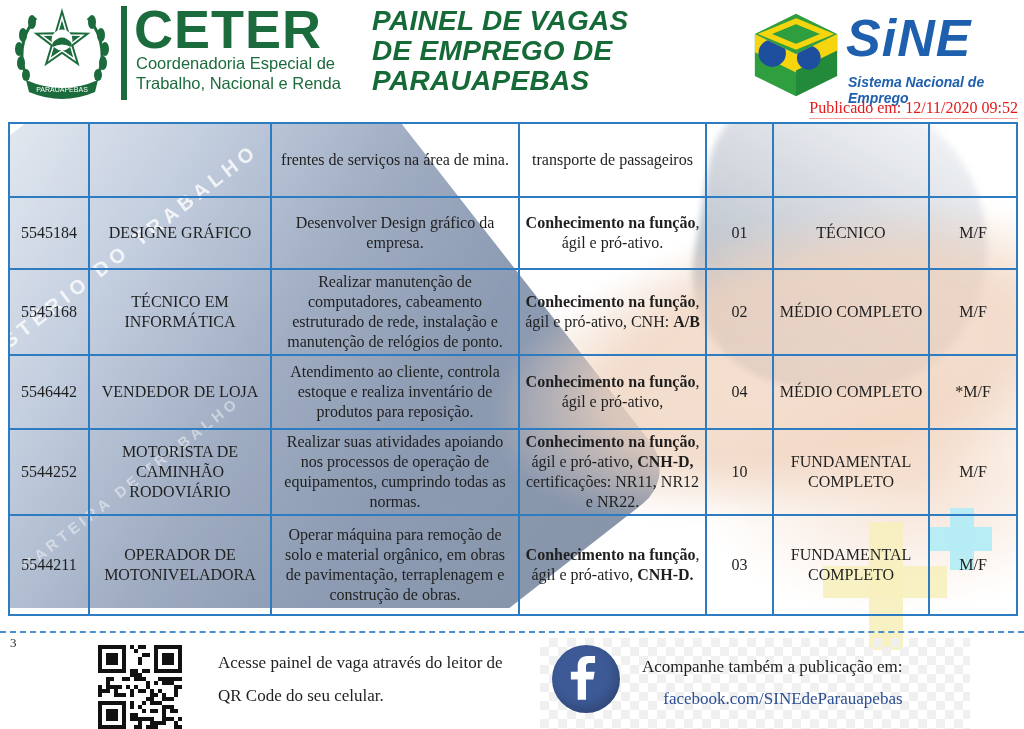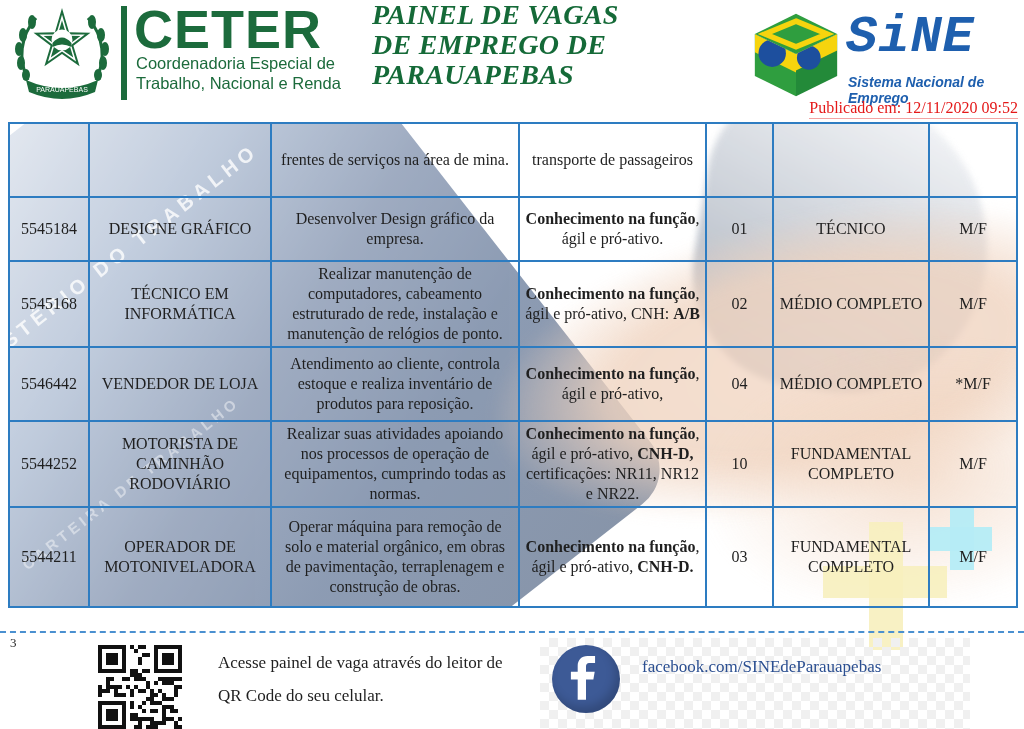--- a/index.html
+++ b/index.html
@@ -7,25 +7,25 @@
        font-family:"Liberation Serif",serif;color:#1f1f1f;}
   .abs{position:absolute;}
 
   
   .crest{left:6px;top:2px;width:112px;height:102px;}
   .green-bar{left:121px;top:6px;width:6px;height:94px;background:#1c6b3c;}
   .org-name{left:134px;top:2px;font-family:"Liberation Sans",sans-serif;font-weight:800;
             font-size:54px;letter-spacing:1px;color:#1c6b3c;line-height:1;}
   .org-sub{left:136px;top:54px;font-family:"Liberation Sans",sans-serif;font-size:16.5px;
            color:#1c6b3c;line-height:1.2;}
-  .main-title{left:372px;top:0;width:370px;font-family:Liberation Serif, serif;
+  .main-title{left:372px;top:6px;width:370px;font-family:Liberation Sans, sans-serif;
               font-style:italic;font-weight:800;font-size:28px;line-height:1.07;
               color:#156a38;letter-spacing:.3px;}
   .sine-cube{left:750px;top:12px;width:92px;height:86px;}
-  .sine-name{left:846px;top:12px;font-family:Liberation Mono, monospace;font-style:italic;
+  .sine-name{left:846px;top:12px;font-family:Liberation Sans, sans-serif;font-style:italic;
              font-weight:800;font-size:52px;color:#1e5fae;letter-spacing:1px;line-height:1;}
   .sine-tag{left:848px;top:74px;font-family:"Liberation Sans",sans-serif;font-style:italic;
             font-weight:700;font-size:14px;color:#1e5fae;}
   .published{right:6px;top:99px;font-size:16px;color:#e41818;
              border-bottom:1px solid rgba(228,24,24,.4);padding-bottom:1px;}
 
   
   .wm-clip{left:8px;top:122px;width:1008px;height:486px;overflow:hidden;z-index:0;}
   .wm-card{position:absolute;left:-130px;top:-50px;width:660px;height:680px;
            transform:rotate(-38deg);border-radius:44px;opacity:.55;
@@ -52,21 +52,21 @@
   .plus-rect{position:absolute;}
   .py{background:#f7efbe;opacity:.9;}
   .pc{background:#b5ecf6;opacity:.95;}
 
   
   .jobs-table{position:absolute;left:8px;top:122px;z-index:1;border-collapse:collapse;
               table-layout:fixed;width:1008px;background:transparent;}
   .jobs-table td{border:2px solid #2d7cc1;font-size:16px;line-height:1.25;
                  vertical-align:middle;text-align:center;padding:2px 4px;overflow:hidden;}
   .jobs-table tr:nth-child(1){height:74px;}
-  .jobs-table tr:nth-child(2){height:64px;}
+  .jobs-table tr:nth-child(2){height:72px;}
   .jobs-table tr:nth-child(3){height:82px;}
   .jobs-table tr:nth-child(4){height:74px;}
   .jobs-table tr:nth-child(5){height:82px;}
   .jobs-table tr:nth-child(6){height:100px;}
   .cell-desc{vertical-align:top;text-align:justify;padding:3px 7px 3px 9px;margin-left:16px;}
   .cell-req{vertical-align:top;text-align:left;padding:3px 6px 3px 9px;}
   .cell-edu{padding:2px 14px;}
   .req-bold{font-weight:700;}
 
   
@@ -363,15 +363,16 @@
 
 <div class="abs qr-caption">Acesse painel de vaga através do leitor de QR Code do seu celular.</div>
 
 <div class="abs fb-block">
   <div class="fb-icon">
     <svg viewBox="0 0 36 36" width="68" height="68">
       <path d="M22.8 9.5h-3.2c-1 0-1.6.7-1.6 1.7v2.9h4.6l-.7 4.1h-3.9V29h-4.4V18.2H10v-4.1h3.6v-3c0-3.2 2-5.3 5.2-5.3h4z" fill="#fff"></path>
     </svg>
   </div>
   <div class="fb-text">
+    <div>Acompanhe também a publicação em:</div>
     <div class="fb-link">facebook.com/SINEdeParauapebas</div>
   </div>
 </div>
 
 </body></html>

